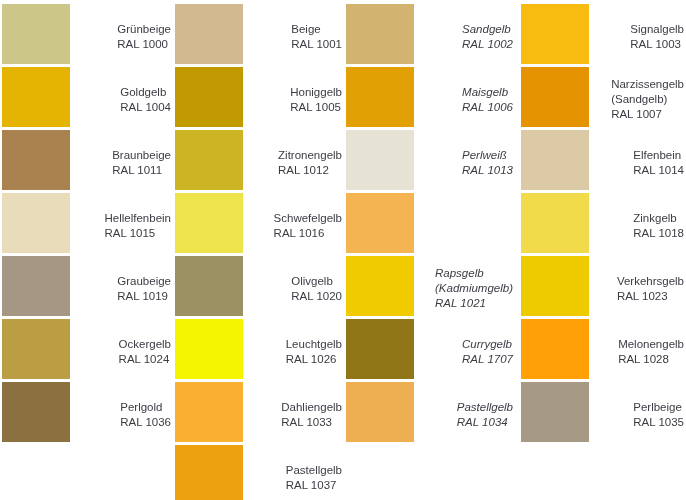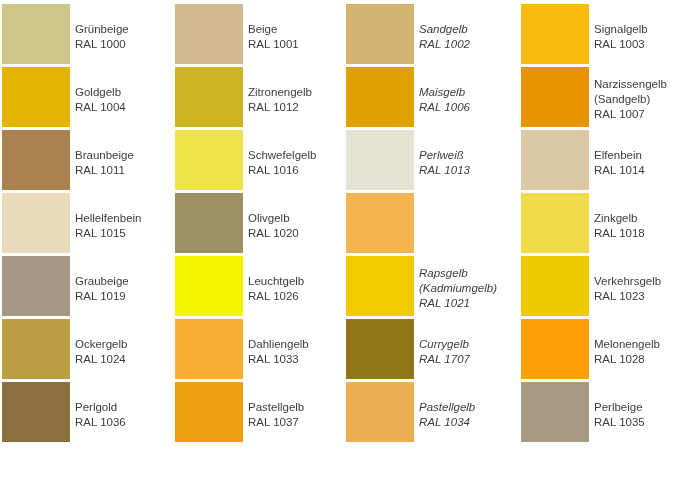--- a/index.html
+++ b/index.html
@@ -35,20 +35,21 @@
   .column.col-0 { padding-left: 2px; }
   .column.col-1 { padding-left: 4px; }
   .column.col-2 { padding-left: 4px; font-style: italic; }
   .column.col-3 { padding-left: 8px; }
 
   .entry {
     display: flex;
     align-items: flex-start;
     height: 63px;
     box-sizing: border-box;
+    justify-content: space-between;
   }
   .swatch {
     width: 68px;
     height: 60px;
     flex: 0 0 68px;
     box-sizing: border-box;
   }
   .labels {
     padding-left: 5px;
     padding-top: 18px;
@@ -133,20 +134,28 @@
     <div class="column col-1">
       <div class="entry">
         <div class="swatch" style="background-color: rgb(211, 185, 143);"></div>
         <div class="labels">
           <span class="color-name">Beige</span>
 
           <span class="color-code">RAL 1001</span>
         </div>
       </div>
       <div class="entry">
+        <div class="swatch" style="background-color: rgb(193, 154, 1);"></div>
+        <div class="labels">
+          <span class="color-name">Honiggelb</span>
+
+          <span class="color-code">RAL 1005</span>
+        </div>
+      </div>
+      <div class="entry">
         <div class="swatch" style="background-color: rgb(205, 180, 37);"></div>
         <div class="labels">
           <span class="color-name">Zitronengelb</span>
 
           <span class="color-code">RAL 1012</span>
         </div>
       </div>
       <div class="entry">
         <div class="swatch" style="background-color: rgb(237, 228, 75);"></div>
         <div class="labels">

